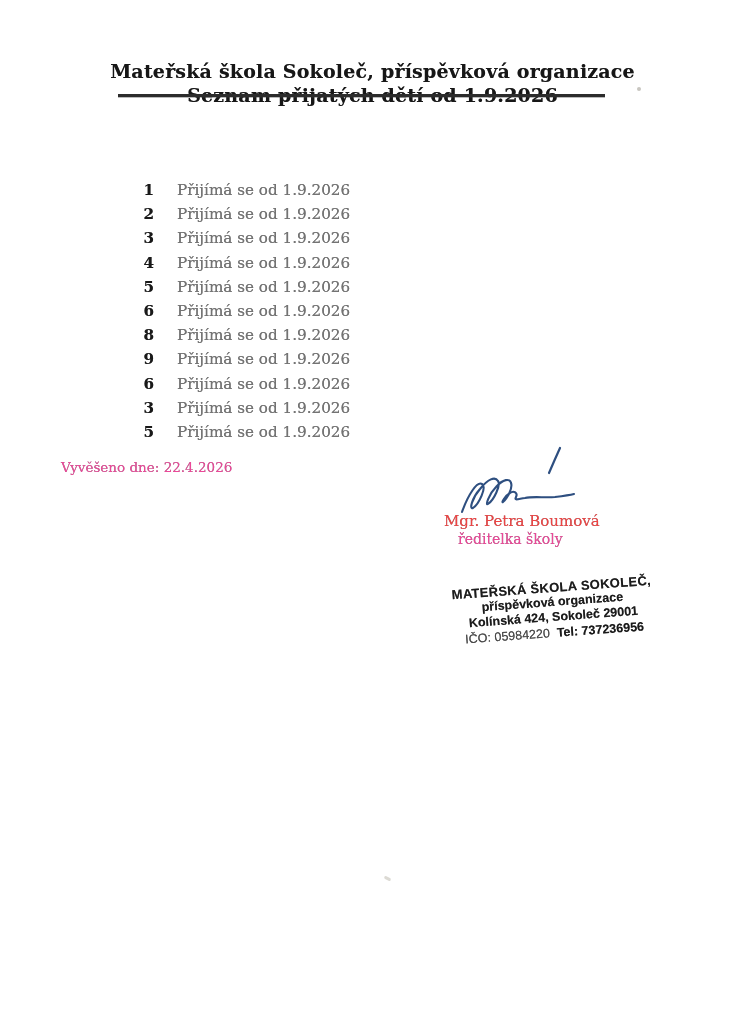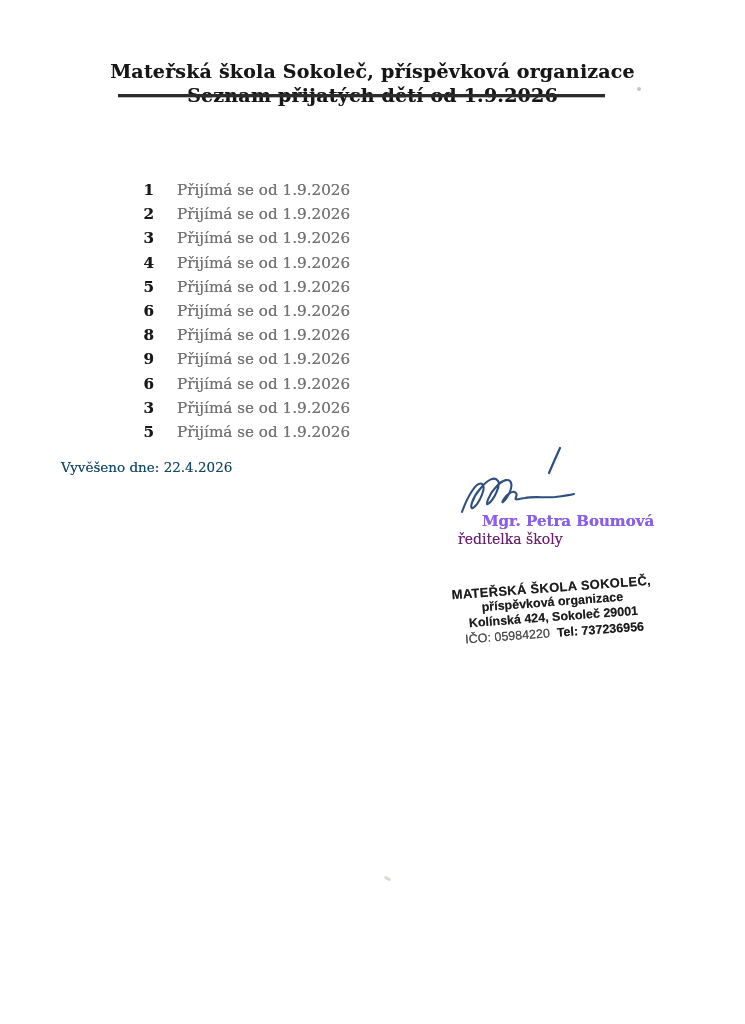--- a/index.html
+++ b/index.html
@@ -40,34 +40,34 @@
     font-size:15.2px;
   }
   .row{ display:flex; align-items:baseline; line-height:24.2px; }
   .row .num{
     width:56px; text-align:right; font-weight:bold; color:#191919;
   }
   .row .status{ margin-left:23px; color:#737373;text-align:right; }
 
   .posted{
     position:absolute; left:61px; top:459px;
-    font-size:13.5px; color:#0c4a6e;
+    font-size:13.5px; color:#ec4899;
   }
 
   .signature{
     position:absolute; left:450px; top:440px; width:130px; height:78px;
   }
 
   .signer-name{
-    position:absolute; left:482px; top:512px;
-    font-size:15px; font-weight:bold; color:#8b5cf6;
+    position:absolute; left:444px; top:512px;
+    font-size:15px; font-weight:normal; color:#ef4444;
   }
   .signer-role{
     position:absolute; left:458px; top:531px;
-    font-size:14px; color:#701a75;
+    font-size:14px; color:#ec4899;
   }
 
   .stamp{
     position:absolute; left:447px; top:580px; width:212px;
     transform:rotate(-4.2deg); transform-origin:50% 50%;
     font-family:"Liberation Sans","DejaVu Sans",sans-serif;
     text-align:center; color:#1c1c1c;
     text-shadow:0 0 .5px rgba(25,25,25,.6);
   }
   .stamp .s1{ font-size:13px; font-weight:700; letter-spacing:.3px; line-height:15px; }

